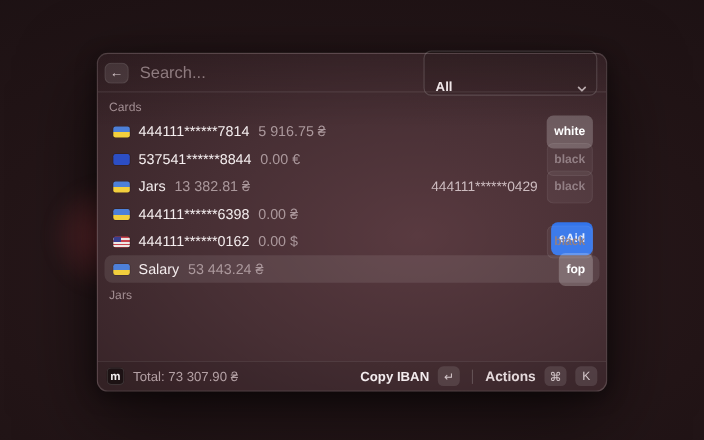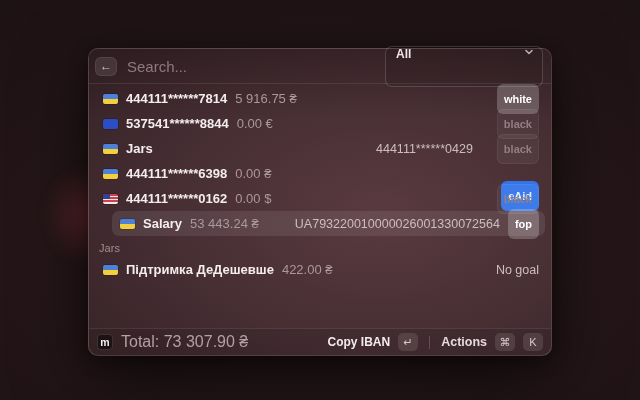--- a/index.html
+++ b/index.html
@@ -43,73 +43,73 @@
   }
   .search-input {
     flex: 1; background: transparent; border: none; outline: none;
     font-family: Liberation Sans, sans-serif; font-size: 15px; color: #efe6e8;
   }
   .search-input::placeholder { color: #8e7b7f; }
   .dropdown {
     width: 158px; height: 41px; border-radius: 7px;
     border: 1px solid rgba(255,255,255,0.16);
     background: rgba(0,0,0,0.08);
-    display: flex; align-items: flex-start;
+    display: flex; align-items: flex-end;
     padding: 0 8px 0 10px;
     font-size: 12px; font-weight: 600; color: #efe6e8;
   }
   .dropdown .dd-label { flex: 1; }
   .chev { width: 10px; height: 10px; opacity: 0.75; }
   
   .list { flex: 1; padding: 2px 6px 0 6px; overflow: hidden; }
   .section-title {
     height: 21px; display: flex; align-items: flex-end; padding: 0 4px 3px 4px;
     font-size: 11px; font-weight: 500; color: #a28e92; letter-spacing: 0.1px;
   }
   .row {
     height: 25px; border-radius: 7px;
     display: flex; align-items: center; gap: 8px;
     padding: 0 6px 0 8px;
     font-size: 13px;
   }
-  .row--selected { background: rgba(255,255,255,0.09); margin-left: 17px; }
+  .row--selected { background: rgba(255,255,255,0.09); }
   .flag { width: 15px; height: 10px; border-radius: 2px; flex: 0 0 15px; position: relative; overflow: hidden; box-shadow: 0 0 0 0.5px rgba(0,0,0,0.3); }
   .flag-ua { background: linear-gradient(180deg, #4d80d8 0 50%, #f2cf3d 50% 100%); }
   .flag-eu { background: #2c4ec4; }
   .flag-us { background: repeating-linear-gradient(180deg, #c8414b 0 1.6px, #eee7e4 1.6px 3.2px); }
   .flag-us .canton { position: absolute; left: 0; top: 0; width: 7px; height: 5px; background: #3a3f8f; }
-  .row-title { font-weight: 700; color: #f4edee; white-space: nowrap; }
+  .row-title { font-weight: 400; color: #f4edee; white-space: nowrap; }
   .row-subtitle { color: #ab989c; white-space: nowrap; }
   .spacer { flex: 1; }
   .row-accessory { font-size: 12.5px; color: #cdbcc0; white-space: nowrap; }
   .badge {
     height: 30px; border-radius: 6px; padding: 0 7px;
     display: flex; align-items: center;
     font-size: 11px; font-weight: 600; white-space: nowrap;
   }
   .badge--light { background: rgba(255,255,255,0.22); color: #ffffff; }
-  .badge--dim { background: rgba(255,255,255,0.05); color: #927f84; box-shadow: inset 0 0 0 1px rgba(255,255,255,0.06); margin-left: 16px; }
+  .badge--dim { background: rgba(255,255,255,0.05); color: #927f84; box-shadow: inset 0 0 0 1px rgba(255,255,255,0.06); }
   .badge--blue { background: #3374ea; color: #e2ecff; margin-top: 44px; }
   
   .footer {
     flex: 0 0 27px; height: 27px;
     border-top: 1px solid rgba(255,255,255,0.09);
     display: flex; align-items: center; gap: 8px;
     padding: 0 8px;
     border-radius: 0 0 10px 10px;
     background: rgba(0,0,0,0.08);
   }
   .app-logo {
     width: 16px; height: 16px; border-radius: 4px;
     background: rgba(10,5,6,0.55);
     box-shadow: inset 0 0 0 1px rgba(255,255,255,0.14);
     color: #f5f0f1; font-size: 10.5px; font-weight: 700;
     display: flex; align-items: center; justify-content: center;
   }
-  .total-label { font-size: 16px; color: #b3a0a4; text-align: center; }
+  .total-label { font-size: 12px; color: #b3a0a4; text-align: center; }
   .footer .spacer { flex: 1; }
   .action-primary { font-size: 12px; font-weight: 700; color: #f3ecee; }
   .action-secondary { font-size: 12.5px; font-weight: 700; color: #e4d9db; }
   .keycap {
     min-width: 20px; height: 18px; border-radius: 5px; padding: 0 4px;
     background: rgba(255,255,255,0.11);
     color: #d5c8cb; font-size: 11px;
     display: flex; align-items: center; justify-content: center;
   }
   .vdiv { width: 1px; height: 13px; background: rgba(255,255,255,0.18); margin: 0 3px; }
@@ -128,37 +128,39 @@
     <input class="search-input" type="text" value="" placeholder="Search..." style="">
     <div class="dropdown">
       <span class="dd-label">All</span>
       <svg class="chev" viewBox="0 0 10 10" fill="none" stroke="#e6dadc" stroke-width="1.6" stroke-linecap="round" stroke-linejoin="round">
           <polyline points="2,3.5 5,6.5 8,3.5"></polyline>
         </svg>
     </div>
   </div>
 
   <div class="list" id="list">
+      <div class="section-title">Cards</div>
       <div class="row">
         <span class="flag flag-ua"></span>
         <span class="row-title">444111******7814</span>
         <span class="row-subtitle">5 916.75 ₴</span>
         <span class="spacer"></span>
         <span class="badge badge--light">white</span>
       </div>
       <div class="row">
         <span class="flag flag-eu"></span>
         <span class="row-title">537541******8844</span>
         <span class="row-subtitle">0.00 €</span>
         <span class="spacer"></span>
         <span class="badge badge--dim">black</span>
       </div>
       <div class="row">
         <span class="flag flag-ua"></span>
         <span class="row-title">Jars</span>
+        <span class="row-subtitle">13 382.81 ₴</span>
         <span class="spacer"></span>
         <span class="row-accessory">444111******0429</span>
         <span class="badge badge--dim">black</span>
       </div>
       <div class="row">
         <span class="flag flag-ua"></span>
         <span class="row-title">444111******6398</span>
         <span class="row-subtitle">0.00 ₴</span>
         <span class="spacer"></span>
         <span class="badge badge--blue">eAid</span>
@@ -170,31 +172,23 @@
         <span class="row-title">444111******0162</span>
         <span class="row-subtitle">0.00 $</span>
         <span class="spacer"></span>
         <span class="badge badge--dim">black</span>
       </div>
       <div class="row row--selected">
         <span class="flag flag-ua"></span>
         <span class="row-title">Salary</span>
         <span class="row-subtitle">53 443.24 ₴</span>
         <span class="spacer"></span>
-        <span class="row-accessory">UA793220010000026001330072564</span>
         <span class="badge badge--light">fop</span>
       </div>
       <div class="section-title">Jars</div>
-      <div class="row">
-        <span class="flag flag-ua"></span>
-        <span class="row-title">Підтримка ДеДешевше</span>
-        <span class="row-subtitle">422.00 ₴</span>
-        <span class="spacer"></span>
-        <span class="row-accessory">No goal</span>
-      </div>
     </div>
 
   <div class="footer">
     <div class="app-logo">
       <span>m</span>
     </div>
     <span class="total-label">Total: 73 307.90 ₴</span>
     <span class="spacer"></span>
     <span class="action-primary">Copy IBAN</span>
     <span class="keycap">↵</span>

